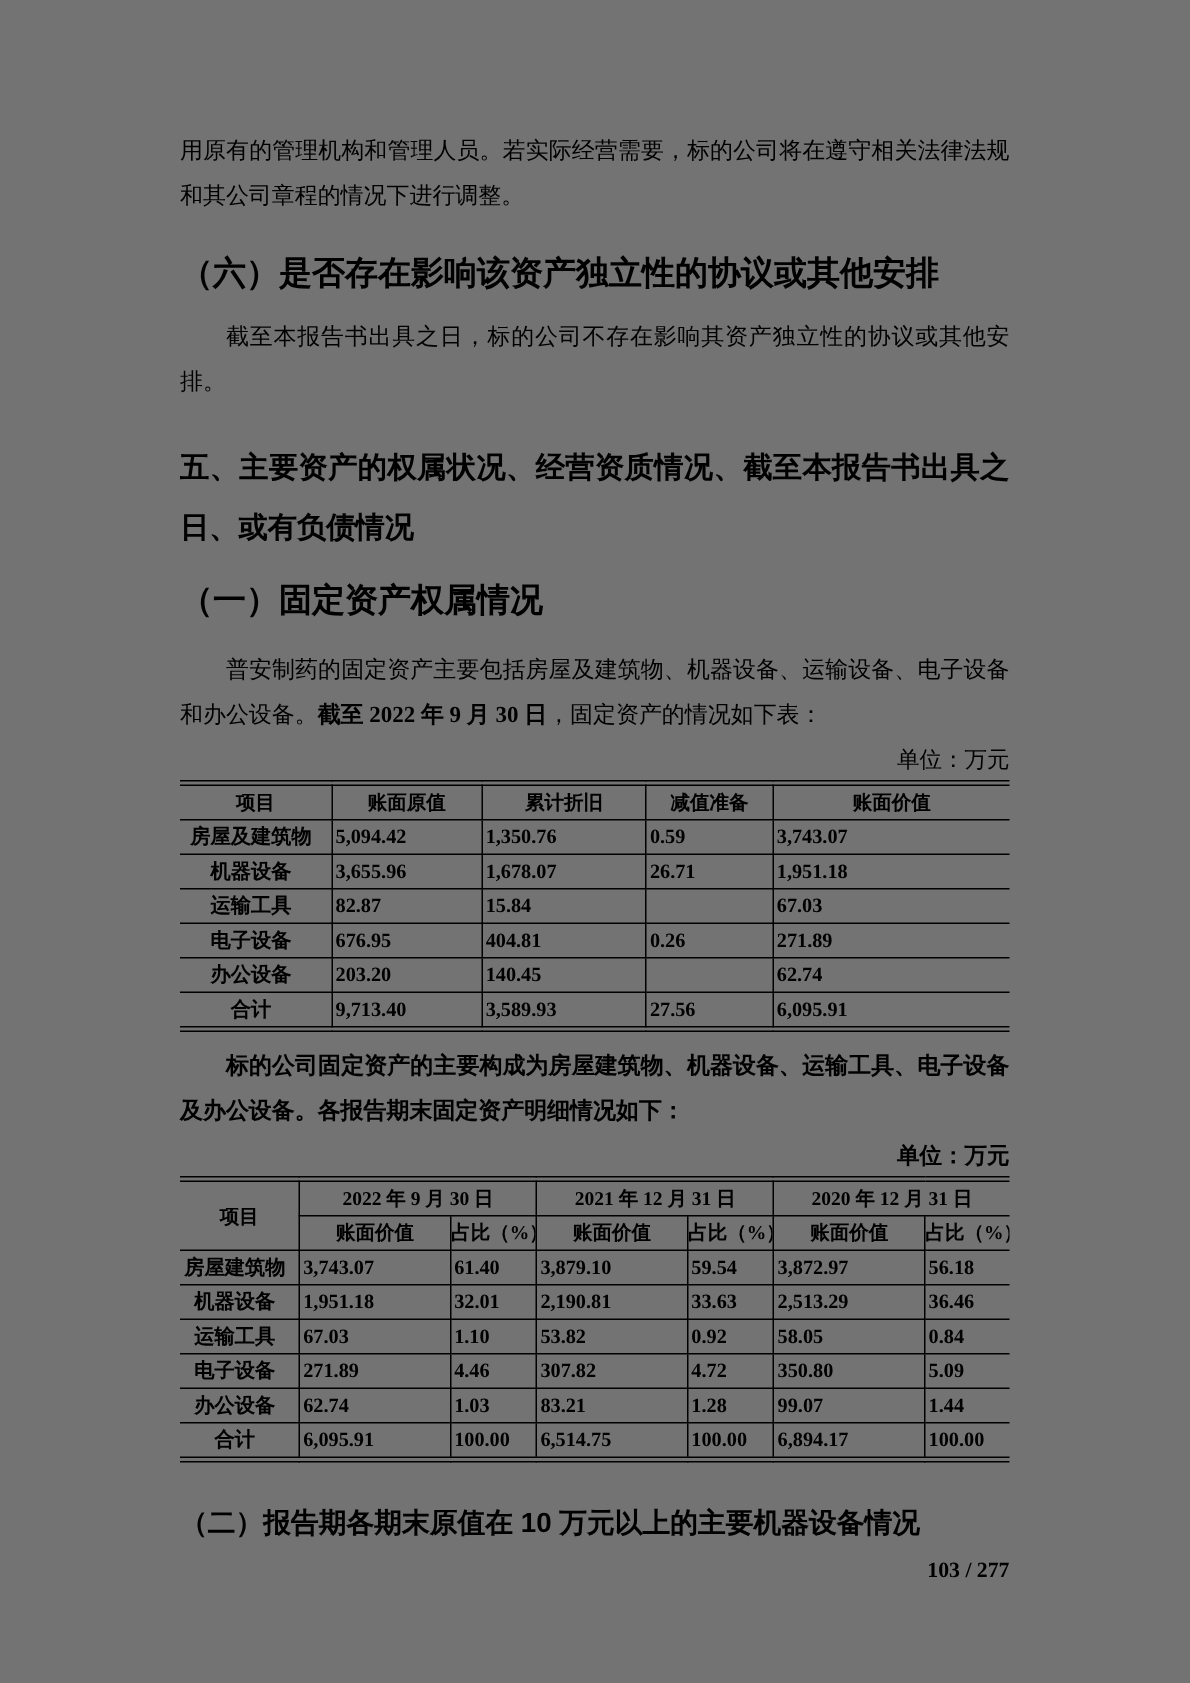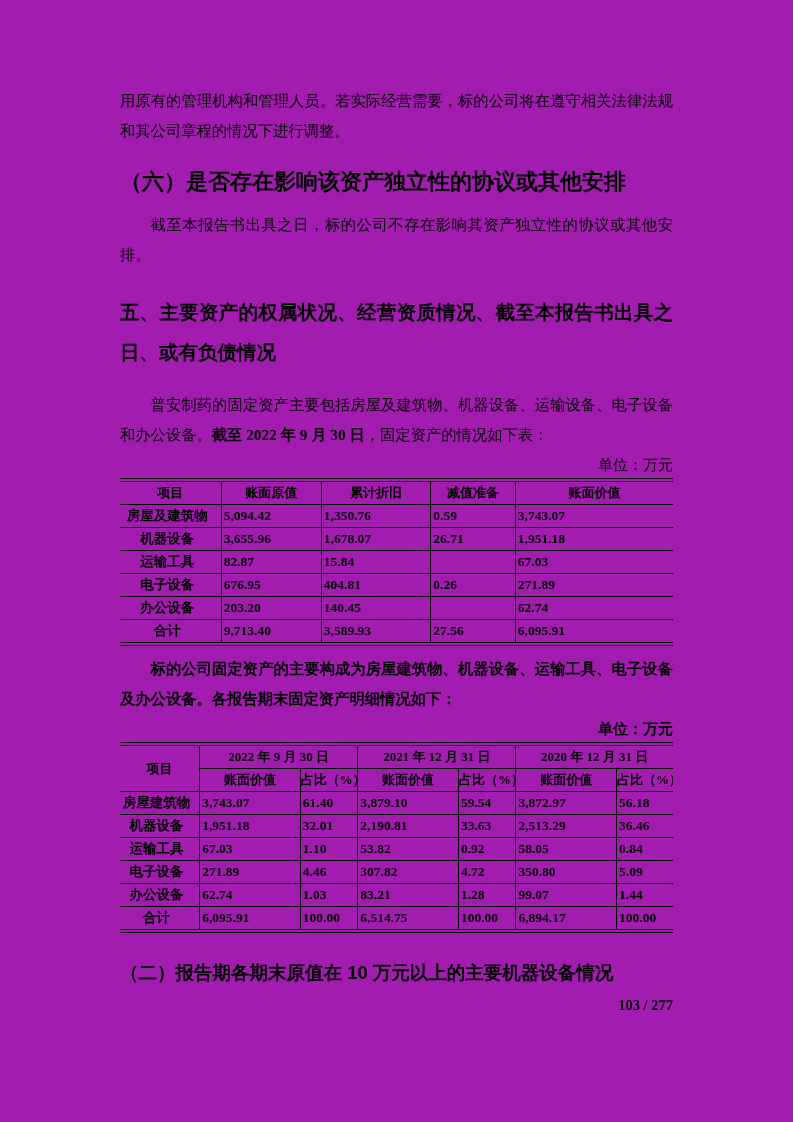--- a/index.html
+++ b/index.html
@@ -1,21 +1,21 @@
 <!DOCTYPE html>
 <html><head>
 <meta charset="utf-8">
 <style>
   html, body { margin: 0; padding: 0; background: #e8e8e8; }
   .page {
     position: relative;
     width: 793px;
     height: 1122px;
     margin: 0 auto;
-    background: #a21caf;
+    background: #737373;
     box-sizing: border-box;
     padding: 86px 120px 0 120px;
     overflow: hidden;
     color: #000;
     font-family: "Liberation Serif", "DejaVu Serif", serif;
   }
   .body-text {
     font-size: 15.3px;
     line-height: 30px;
     text-align: justify;
@@ -90,20 +90,21 @@
 <div class="page">
 
   <p class="body-text">用原有的管理机构和管理人员。若实际经营需要，标的公司将在遵守相关法律法规和其公司章程的情况下进行调整。</p>
 
   <h2 class="h-sub" id="heading-6">（六）是否存在影响该资产独立性的协议或其他安排</h2>
 
   <p class="body-text indent">截至本报告书出具之日，标的公司不存在影响其资产独立性的协议或其他安排。</p>
 
   <h1 id="heading-5">五、主要资产的权属状况、经营资质情况、截至本报告书出具之日、或有负债情况</h1>
 
+  <h2 class="h-sub" id="heading-5-1">（一）固定资产权属情况</h2>
 
   <p class="body-text indent" id="para-intro"><span>普安制药的固定资产主要包括房屋及建筑物、机器设备、运输设备、电子设备和办公设备。</span><span class="seg-bold">截至 2022 年 9 月 30 日</span><span>，固定资产的情况如下表：</span></p>
 
   <div class="unit-line">单位：万元</div>
 
   <table class="fin-table" id="table1">
     <colgroup>
       <col style="width:18.3%">
         <col style="width:18.1%">
         <col style="width:19.8%">

